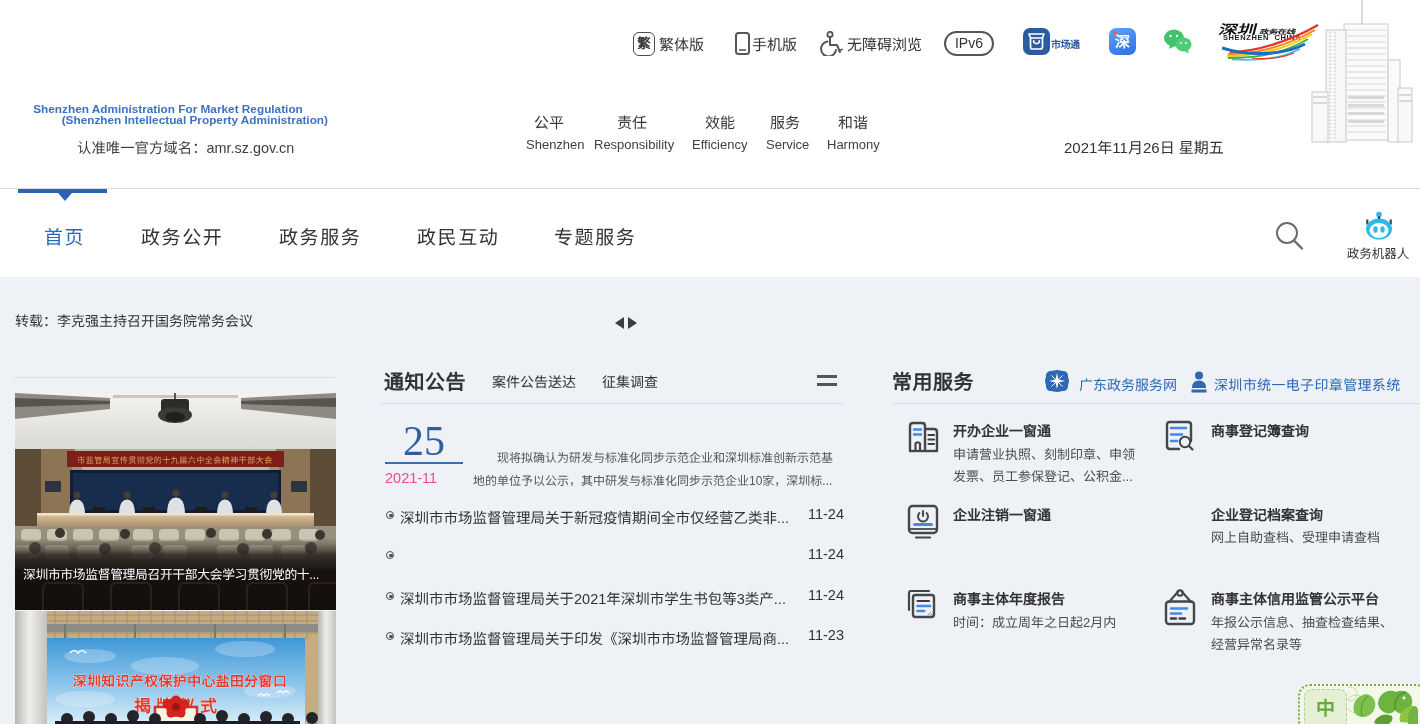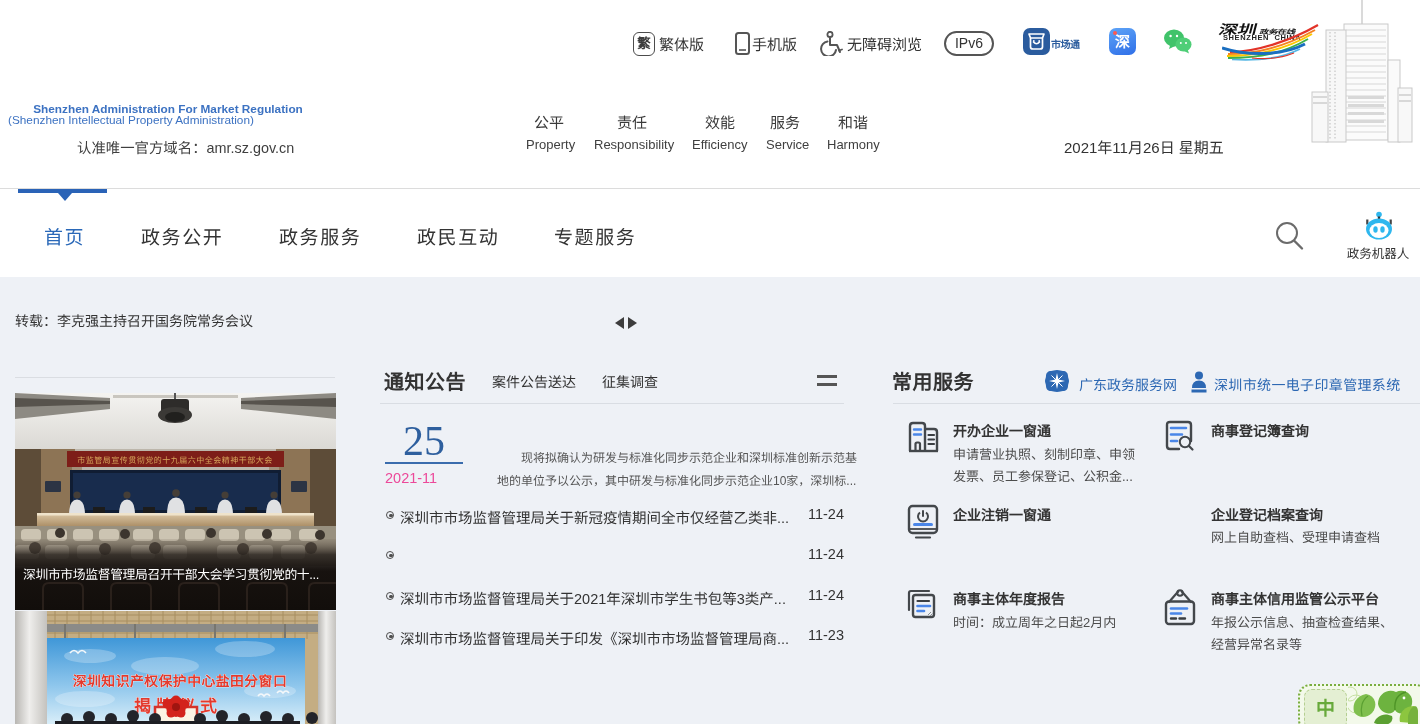--- a/index.html
+++ b/index.html
@@ -6,21 +6,21 @@
   * { margin:0; padding:0; box-sizing:border-box; }
   html,body { width:1420px; height:724px; overflow:hidden; }
   body { font-family:"Liberation Sans",sans-serif; background:#fff; }
   .page { position:relative; width:1420px; height:724px; overflow:hidden; }
   .abs { position:absolute; }
   .contentbg { left:0; top:277px; width:1420px; height:447px; background:#eef1f6; }
   .hdrline { left:0; top:188px; width:1420px; height:1px; background:#dcdcdc; }
   
   .logo1 { left:28px; top:29px; width:320px; font-weight:bold; color:#3b74c4; font-size:29px; line-height:33px; letter-spacing:-0.6px;}
   .logoen1 { left:8px; top:102px; width:320px; text-align:center; color:#3c72c2; font-size:11.8px; font-weight:bold; }
-  .logoen2 { left:8px; top:113px; width:320px; text-align:left; color:#3c72c2; font-size:11.8px; font-weight:normal; }
+  .logoen2 { left:8px; top:113px; width:320px; text-align:right; color:#3c72c2; font-size:11.8px; font-weight:bold; }
   .logodomain { left:77px; top:136px; font-size:14.4px; color:#3f3f3f; }
   
   .toprow { top:33px; height:24px; font-size:15px; color:#333; }
   .fanbox { left:633px; top:32px; width:22px; height:24px; border:1.6px solid #4c4c4c; border-radius:6px; font-size:13.5px; color:#3d3d3d; text-align:center; line-height:21px; font-weight:bold;}
   .ipv6 { left:944px; top:31px; width:50px; height:25px; border:2px solid #555; border-radius:13px; text-align:center; line-height:21px; font-size:14px; color:#333; }
   
   .valcn { top:111px; font-size:15px; color:#3a3a3a; }
   .valen { top:137px; font-size:13px; color:#3f3f3f; }
   .dateline { left:1064px; top:136px; font-size:15px; color:#333; }
   
@@ -40,21 +40,21 @@
   
   .h2cn { font-size:20px; font-weight:bold; color:#333; letter-spacing:0.5px;}
   .tabs { left:492px; top:371px; font-size:14px; color:#333; }
   .moreicon { left:817px; top:375px; width:20px; }
   .moreicon div { height:2.5px; background:#555; margin-bottom:5.5px; }
   .coldiv { top:403px; height:1px; background:#d9dde3; }
   .d25 { left:385px; top:417px; width:78px; text-align:center; font-family:"Liberation Serif",serif; font-size:42px; color:#2e5f9e; }
   .d25line { left:385px; top:462px; width:78px; height:2px; background:#3a6cad; }
   .d25ym { left:385px; top:470px; width:78px; font-size:14.5px; color:#ec4899; }
   .feattitle { left:474px; top:415px; width:372px; font-size:16px; font-weight:bold; color:#333; white-space:nowrap; letter-spacing:0.2px; }
-  .featsum { left:473px; top:447px; width:366px; font-size:12px; color:#565656; line-height:22.5px; text-indent:24px;margin-left:24px; }
+  .featsum { left:473px; top:447px; width:366px; font-size:12px; color:#565656; line-height:22.5px; text-indent:24px; }
   .newsrow { left:384px; width:460px; height:20px; font-size:14.5px; color:#333; }
   .newsrow .bullet { position:absolute; left:2px; top:4.5px; width:8px; height:8px; border:1.4px solid #4d4d4d; border-radius:50%; }
   .newsrow .bullet::after { content:""; position:absolute; left:2.4px; top:2.4px; width:3.2px; height:3.2px; background:#4d4d4d; border-radius:50%;}
   .newsrow .txt { position:absolute; left:16px; top:0; white-space:nowrap; }
   .newsrow .dt { position:absolute; right:0; top:0; }
   
   .svclink { top:374px; font-size:14px; color:#2d68b3; }
   .sitem-t { font-size:14px; font-weight:bold; color:#333; }
   .sitem-d { font-size:13px; color:#4d4d4d; line-height:21.5px; }
   
@@ -141,21 +141,21 @@
         <rect x="48" y="112" width="36" height="3"></rect>
         <rect x="48" y="120" width="36" height="3"></rect>
         <rect x="13" y="96" width="14" height="2"></rect>
         <rect x="13" y="102" width="14" height="2"></rect>
         <rect x="99" y="94" width="12" height="2"></rect>
         <rect x="99" y="100" width="12" height="2"></rect>
       </g>
   </svg>
 
   <div class="abs valcn" style="left:534px;">公平</div>
-    <div class="abs valen" style="left:526px;">Property</div>
+    <div class="abs valen" style="left:526px;">Shenzhen</div>
   <div class="abs valcn" style="left:617px;">责任</div>
     <div class="abs valen" style="left:594px;">Responsibility</div>
   <div class="abs valcn" style="left:705px;">效能</div>
     <div class="abs valen" style="left:692px;">Efficiency</div>
   <div class="abs valcn" style="left:770px;">服务</div>
     <div class="abs valen" style="left:766px;">Service</div>
   <div class="abs valcn" style="left:838px;">和谐</div>
     <div class="abs valen" style="left:827px;">Harmony</div>
   <div class="abs dateline">2021年11月26日 星期五</div>
 

